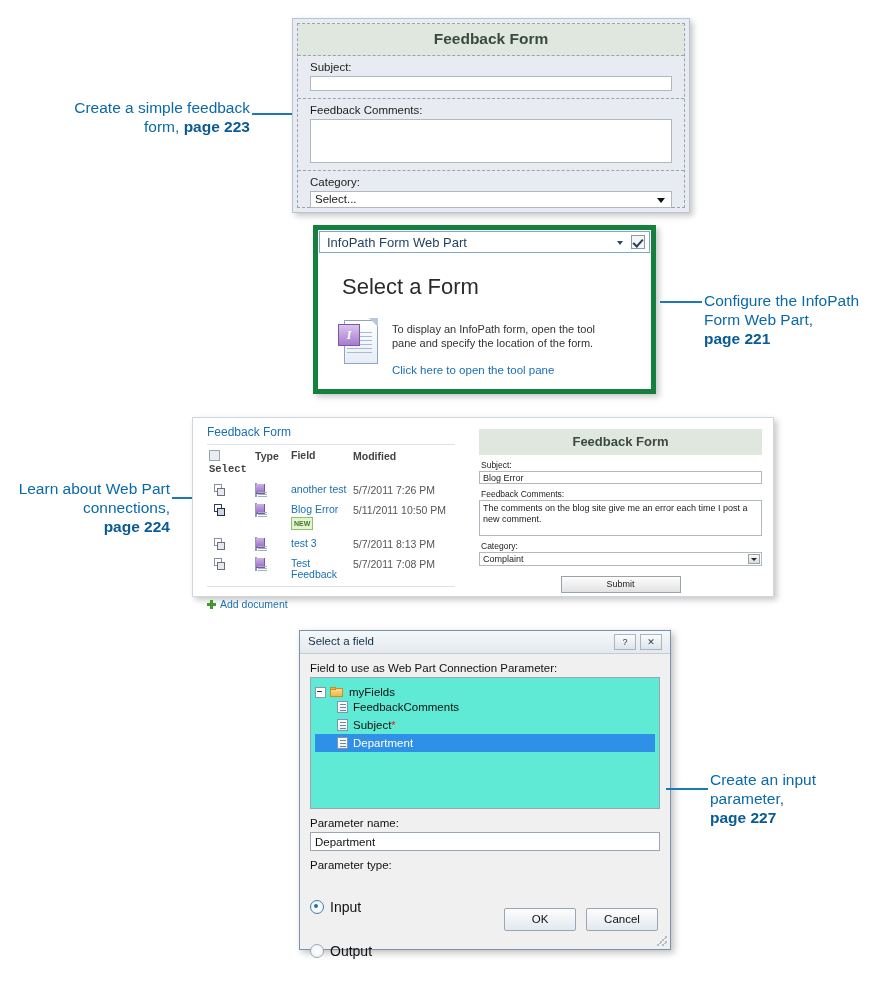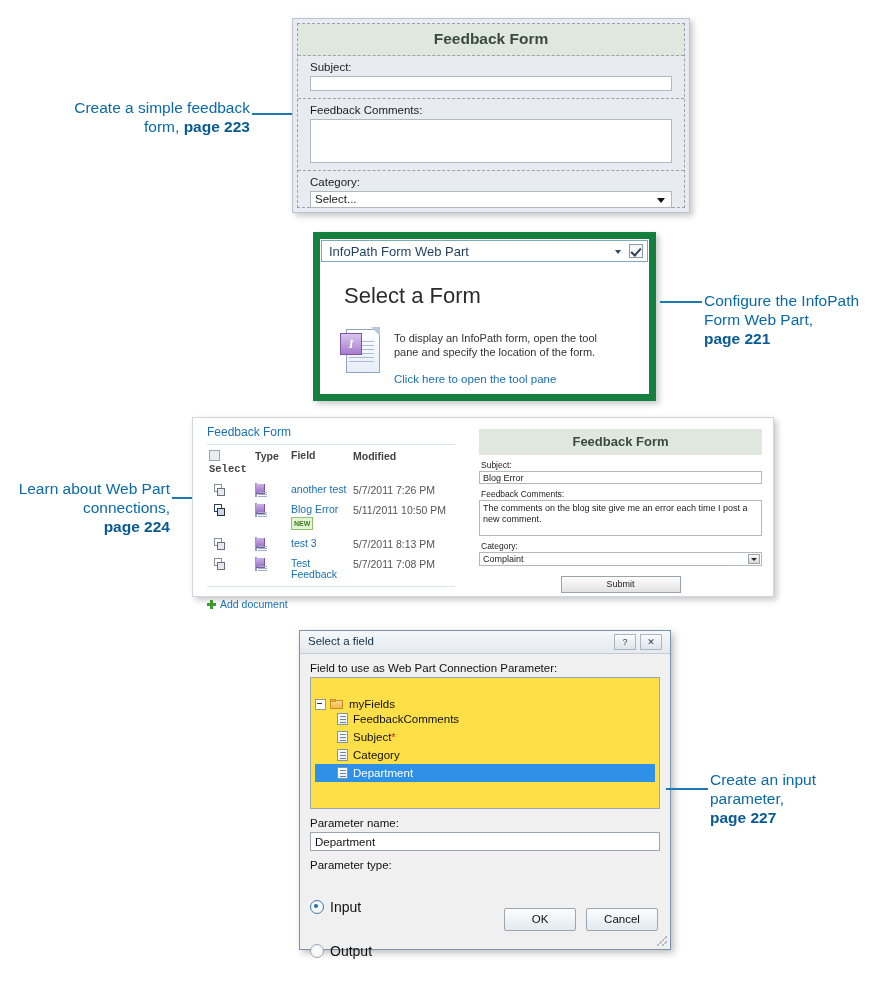--- a/index.html
+++ b/index.html
@@ -93,23 +93,23 @@
     position: absolute;
     right: 6px; top: 6px;
     width: 0; height: 0;
     border-left: 4px solid transparent;
     border-right: 4px solid transparent;
     border-top: 5px solid #111;
   }
 
   
   #panel-webpart {
-    left: 313px; top: 232px; width: 343px; height: 169px;
+    left: 313px; top: 225px; width: 343px; height: 169px;
     background: #ffffff;
-    border: 7px solid #15803d;
+    border: 5px solid #15803d;
     box-shadow: 3px 3px 6px rgba(0,0,0,0.22);
     box-sizing: border-box;
   }
   .wp-titlebar {
     height: 22px;
     border: 1px solid #7ea7c4;
     margin: 1px;
     background: #ffffff;
     position: relative;
     box-sizing: border-box;
@@ -397,24 +397,24 @@
     text-align: center; line-height: 15px;
     box-sizing: border-box;
   }
   .dlg-btn.help { right: 34px; }
   .dlg-btn.close { right: 8px; }
   .dlg-body { padding: 8px 10px 0 10px; }
   .dlg-label {
     font-size: 11.5px; color: #111; margin-bottom: 3px;
   }
   .tree-box {
-    background: #fde047;
+    background: #5eead4;
     border: 1px solid #9aa6b2;
     height: 132px;
-    padding: 20px 0 0 4px;
+    padding: 8px 0 0 4px;
     box-sizing: border-box;
     overflow: hidden;
   }
   .tree-root { display: flex; align-items: center; font-size: 11.5px; color: #111; }
   .expander {
     width: 9px; height: 9px;
     border: 1px solid #8a98a6; background: #fff;
     position: relative; margin-right: 4px;
   }
   .expander:after {
@@ -654,24 +654,20 @@
       </div>
       <div class="tree-item">
         <span class="field-icon"></span>
         <span>FeedbackComments</span>
       </div>
       <div class="tree-item">
         <span class="field-icon"></span>
         <span>Subject</span>
           <span class="req-star">*</span>
       </div>
-      <div class="tree-item">
-        <span class="field-icon"></span>
-        <span>Category</span>
-      </div>
       <div class="tree-item selected">
         <span class="field-icon"></span>
         <span>Department</span>
       </div>
     </div>
 
     <div class="dlg-label" style="margin-top:8px;">Parameter name:</div>
     <div class="pname-input">Department</div>
 
     <div class="dlg-label" style="margin-top:8px;">Parameter type:</div>

